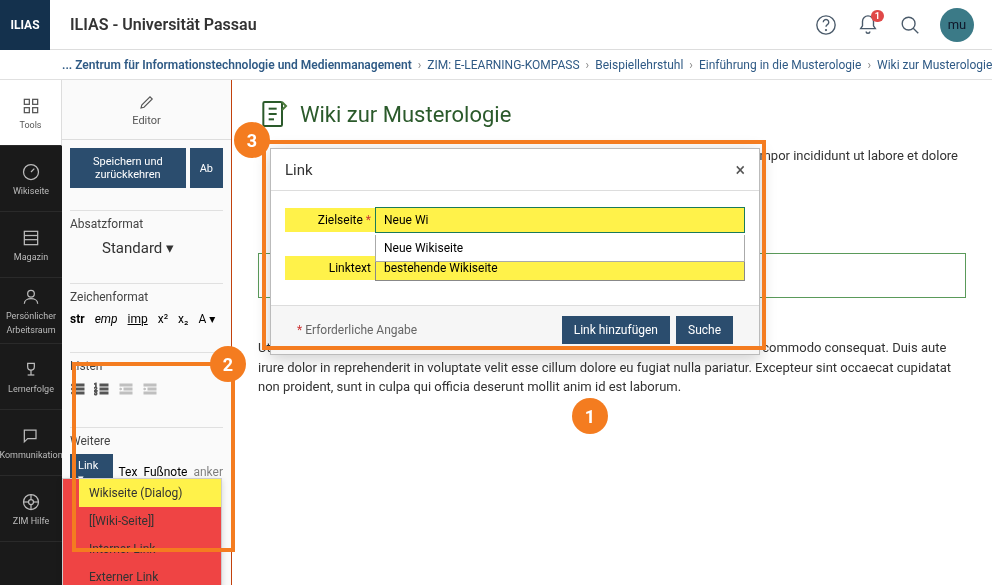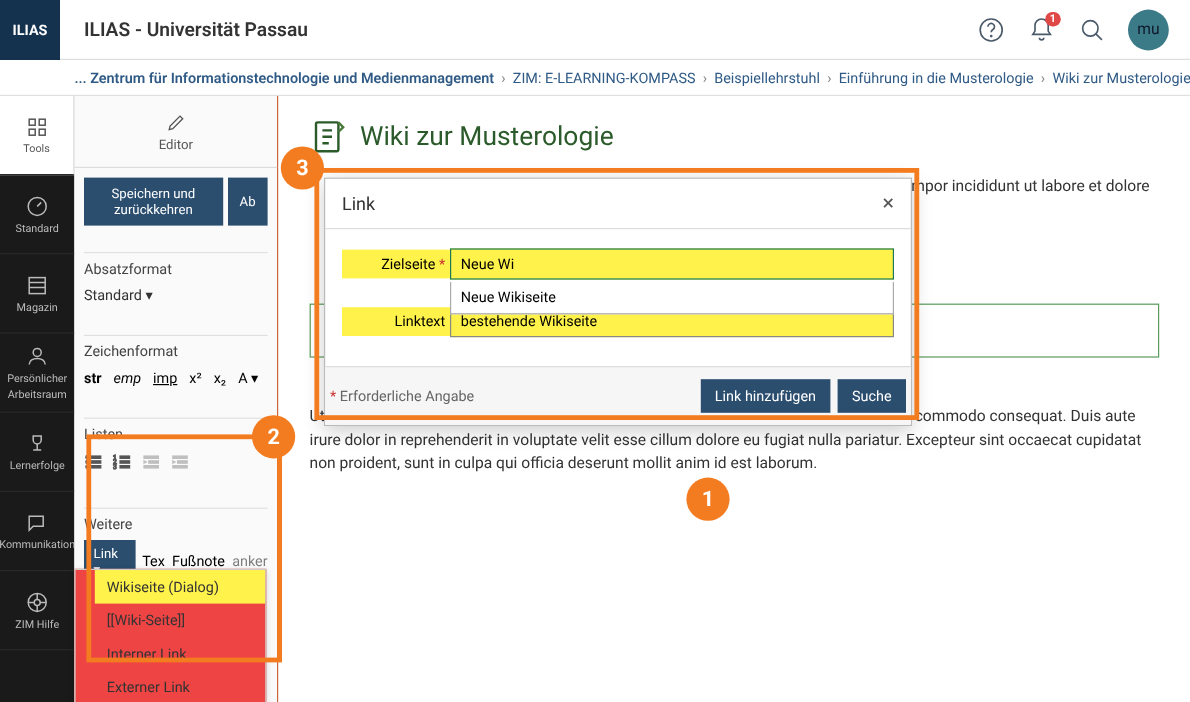--- a/index.html
+++ b/index.html
@@ -32,21 +32,21 @@
 .rail-item.tools svg { stroke: #555; }
 
 
 .editor-sidebar { width: 170px; background: #fafafa; border-right: 1px solid #c2410c; overflow: visible; position: relative; }
 .editor-tab { height: 60px; display: flex; flex-direction: column; align-items: center; justify-content: center; gap: 3px; font-size: 11px; color: #555; border-bottom: 1px solid #ddd; }
 .editor-tab svg { width: 18px; height: 18px; stroke: #555; fill: none; stroke-width: 1.5; }
 .sidebar-body { padding: 8px; }
 .sidebar-btn { background: #2b4d6e; color: #fff; font-size: 11px; padding: 7px 10px; border: none; cursor: pointer; }
 .sidebar-btn-row { display: flex; gap: 4px; margin-bottom: 10px; }
 .sidebar-section-label { font-size: 12px; color: #444; padding: 6px 0 4px; border-top: 1px solid #e0e0e0; margin-top: 22px; }
-.sidebar-select { font-size: 12px; color: #333; padding: 4px 0; }
+.sidebar-select { font-size: 15px; color: #333; padding: 4px 0; margin-left: 32px; }
 .format-row { display: flex; gap: 10px; align-items: center; font-size: 12px; padding: 4px 0; }
 .format-row .b { font-weight: bold; }
 .format-row .i { font-style: italic; }
 .format-row .u { text-decoration: underline; }
 .list-row { display: flex; gap: 8px; padding: 4px 0; }
 .list-row svg { width: 16px; height: 16px; stroke: #555; fill: #555; }
 
 
 .link-dd-wrap { position: relative; }
 .link-dd-row { display: flex; gap: 6px; font-size: 12px; align-items: center; padding: 2px 0; }
@@ -70,21 +70,21 @@
 .dialog-head { padding: 10px 14px; display: flex; justify-content: space-between; align-items: center; border-bottom: 1px solid #ddd; }
 .dialog-head h3 { font-size: 15px; font-weight: normal; color: #333; }
 .dialog-close { font-size: 18px; color: #555; cursor: pointer; }
 .dialog-body { padding: 16px 14px 10px; }
 .dlg-row { display: flex; align-items: center; margin-bottom: 14px; position: relative; }
 .dlg-label { width: 90px; text-align: right; font-size: 12px; background: #fff24a; padding: 5px 4px; }
 .dlg-label .req { color: #c33; }
 .dlg-input { flex: 1; border: 1px solid #1a7a5a; padding: 5px 8px; font-size: 12px; background: #fff24a; }
 .dlg-input.plain { background: #fff24a; border: 1px solid #888; }
 .autocomplete { position: absolute; top: 28px; left: 90px; right: 0; background: #fff; border: 1px solid #aaa; border-top: none; font-size: 12px; padding: 6px 8px; z-index: 25; }
-.dialog-foot { padding: 10px 4px; border-top: 1px solid #ddd; display: flex; align-items: center; background: #f6f6f6; }
+.dialog-foot { padding: 10px 26px; border-top: 1px solid #ddd; display: flex; align-items: center; background: #f6f6f6; }
 .req-note { font-size: 12px; color: #666; }
 .req-note .req { color: #c33; }
 .dlg-btns { margin-left: auto; display: flex; gap: 6px; }
 .dlg-btn { background: #2b4d6e; color: #fff; border: none; padding: 7px 12px; font-size: 12px; cursor: pointer; }
 
 
 .anno-box { position: absolute; border: 4px solid #f47c20; z-index: 30; pointer-events: none; }
 .anno-circle { position: absolute; width: 36px; height: 36px; border-radius: 50%; background: #f47c20; color: #fff; font-size: 18px; font-weight: bold; display: flex; align-items: center; justify-content: center; z-index: 35; pointer-events: none; }
 </style>
 </head>
@@ -140,21 +140,21 @@
           <rect x="4" y="14" width="6" height="6"></rect>
           <rect x="14" y="14" width="6" height="6"></rect>
         </svg>
         <span>Tools</span>
       </div>
     <div class="rail-item">
         <svg viewBox="0 0 24 24">
           <circle cx="12" cy="12" r="9"></circle>
           <path d="M12 12l4-4"></path>
         </svg>
-        <span>Standard</span>
+        <span>Wikiseite</span>
       </div>
     <div class="rail-item">
         <svg viewBox="0 0 24 24">
           <rect x="4" y="4" width="16" height="16"></rect>
           <line x1="4" y1="9" x2="20" y2="9"></line>
           <line x1="4" y1="14" x2="20" y2="14"></line>
         </svg>
         <span>Magazin</span>
       </div>
     <div class="rail-item">

